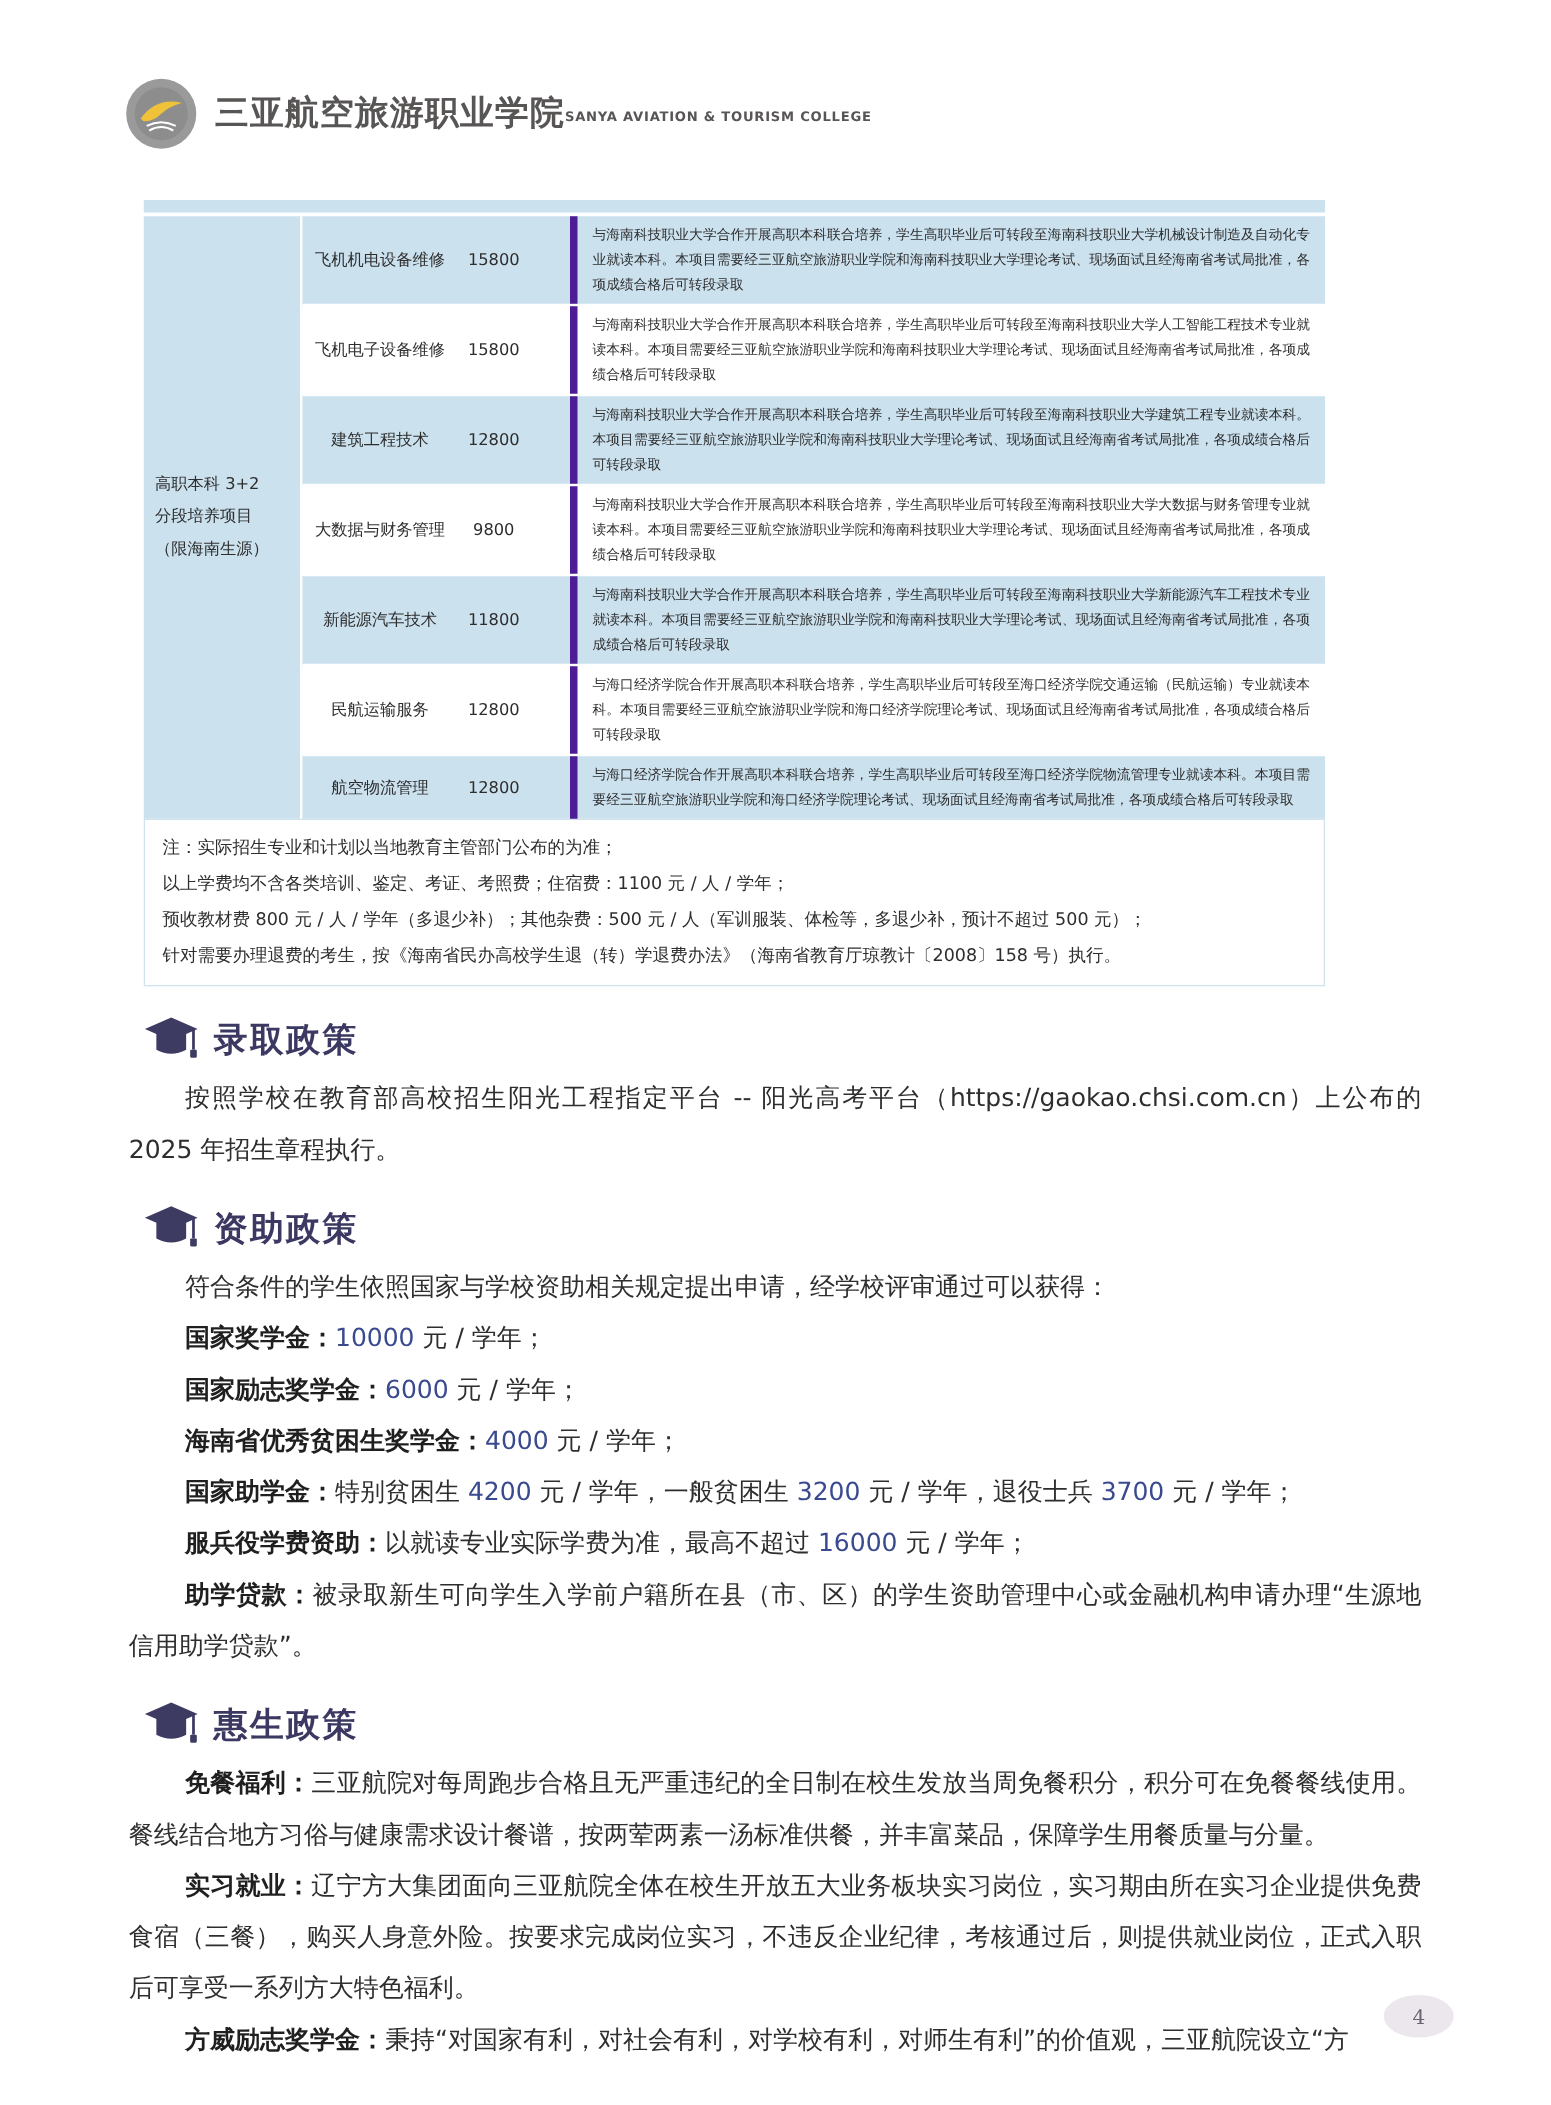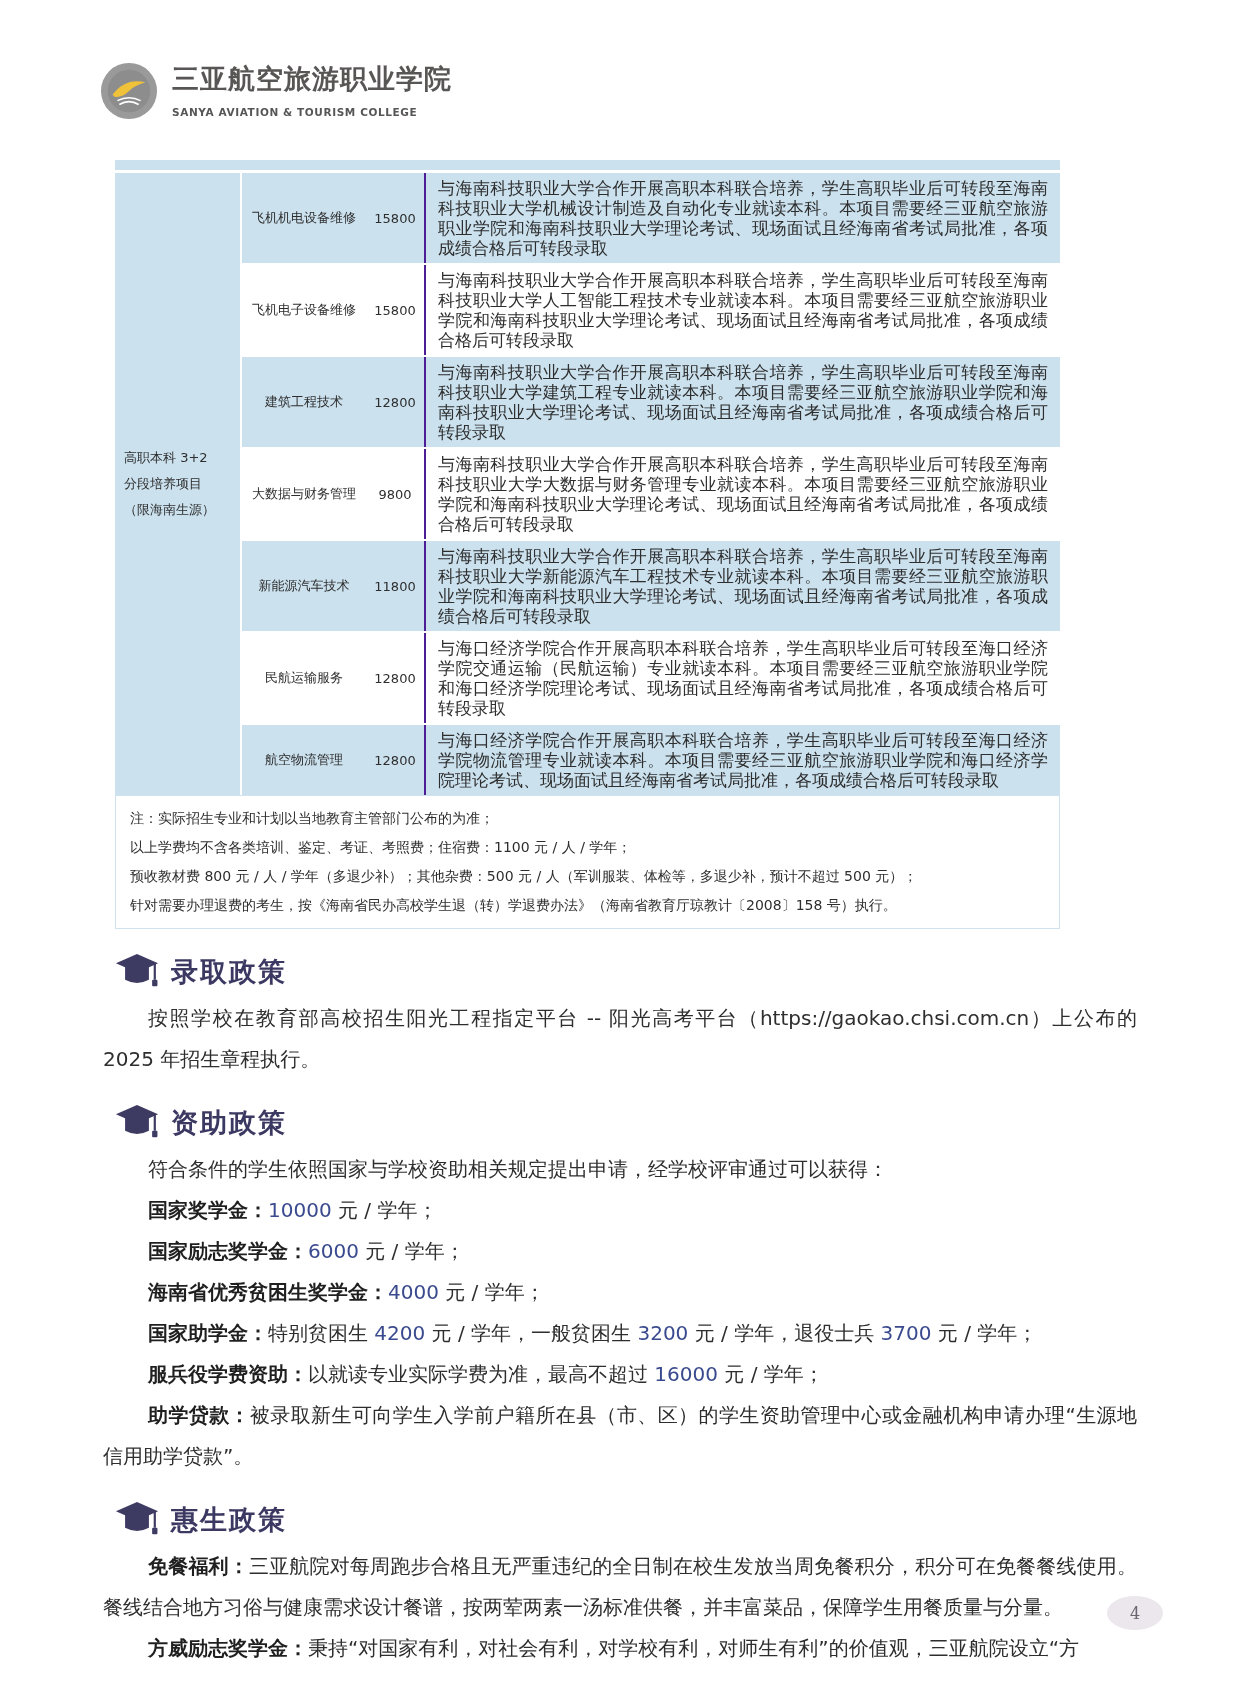--- a/index.html
+++ b/index.html
@@ -2,21 +2,21 @@
 <html lang="zh"><head>
 <meta charset="utf-8">
 <style>
   html,body{margin:0;padding:0;background:#ffffff;}
   .page{position:relative;width:1241px;height:1684px;background:#ffffff;overflow:hidden;
         font-family:"DejaVu Sans",sans-serif;color:#2e2e2e;}
 
   
   .logo{position:absolute;left:100px;top:62px;display:flex;align-items:center;gap:14px;}
   .emblem svg{width:58px;height:58px;display:block;}
-  .logo-text{display:flex;flex-direction:column;}
+  .logo-text{display:flex;flex-direction:row;}
   .logo-cn{font-size:27px;font-weight:bold;color:#585555;letter-spacing:1px;line-height:30px;}
   .logo-en{font-size:10.5px;font-weight:bold;color:#585555;letter-spacing:0.6px;margin-top:12px;}
 
   
   .main{position:absolute;left:0;top:160px;width:1241px;}
 
   
   .table-wrap{margin-left:115px;width:945px;}
   .sliver{height:10px;background:#cbe1ee;margin-bottom:3px;}
   .tbl{display:flex;}
@@ -24,22 +24,22 @@
              box-sizing:border-box;padding:0 8px 0 9px;font-size:13px;line-height:26px;
              white-space:pre-line;color:#2e2e2e;}
   .rows{flex:1;display:flex;flex-direction:column;min-width:0;}
   .prow{display:flex;border-bottom:2px solid #fff;}
   .prow:last-child{border-bottom:none;}
   .row-blue{background:#cbe1ee;}
   .row-white{background:#ffffff;}
   .c-name{width:124px;flex:none;display:flex;align-items:center;justify-content:center;
           text-align:right;font-size:13px;padding:4px 2px;box-sizing:border-box;}
   .c-fee{width:58px;flex:none;display:flex;align-items:center;justify-content:center;font-size:13px;}
-  .c-desc{flex:1;border-left:2px solid #4c1d95;padding:5px 12px;font-size:17px;line-height:20px;
-          text-align:justify;min-width:0;}
+  .c-desc{flex:1;border-left:6px solid #4c1d95;padding:5px 12px;font-size:11px;line-height:20px;
+          text-align:justify;min-width:0;margin-left:32px;}
 
   
   .notes{border:1px solid #cfe2ee;background:#fff;padding:8px 14px;font-size:14px;line-height:29px;color:#2e2e2e;}
 
   
   .sections{margin-left:103px;width:1034px;}
   .section-head{display:flex;align-items:center;gap:12px;margin:24px 0 8px 12px;}
   .cap-icon svg{width:44px;height:37px;display:block;}
   .sec-title{font-size:27px;font-weight:bold;color:#3b3862;letter-spacing:2px;}
   .line{font-size:20px;line-height:41px;text-align:justify;text-indent:45px;color:#2e2e2e;}
@@ -175,20 +175,21 @@
             <polygon points="24,1 47,11 24,21 1,11" fill="#3e3b63"></polygon>
             <path d="M11 15 L37 15 L37 29 Q24 36 11 29 Z" fill="#3e3b63"></path>
             <rect x="42.2" y="11" width="2.4" height="18" fill="#3e3b63"></rect>
             <rect x="40.5" y="29" width="5.8" height="7" rx="1" fill="#3e3b63"></rect>
           </svg>
         </span>
         <span class="sec-title">惠生政策</span>
       </div>
       <div>
           <div class="line"><span class="seg-label">免餐福利：</span><span class="seg-plain">三亚航院对每周跑步合格且无严重违纪的全日制在校生发放当周免餐积分，积分可在免餐餐线使用。餐线结合地方习俗与健康需求设计餐谱，按两荤两素一汤标准供餐，并丰富菜品，保障学生用餐质量与分量。</span></div>
+          <div class="line"><span class="seg-label">实习就业：</span><span class="seg-plain">辽宁方大集团面向三亚航院全体在校生开放五大业务板块实习岗位，实习期由所在实习企业提供免费食宿（三餐），购买人身意外险。按要求完成岗位实习，不违反企业纪律，考核通过后，则提供就业岗位，正式入职后可享受一系列方大特色福利。</span></div>
           <div class="line"><span class="seg-label">方威励志奖学金：</span><span class="seg-plain">秉持“对国家有利，对社会有利，对学校有利，对师生有利”的价值观，三亚航院设立“方</span></div>
         </div>
 
     </div>
   </div>
 
   <div class="page-num">4</div>
 
 </div>
 

